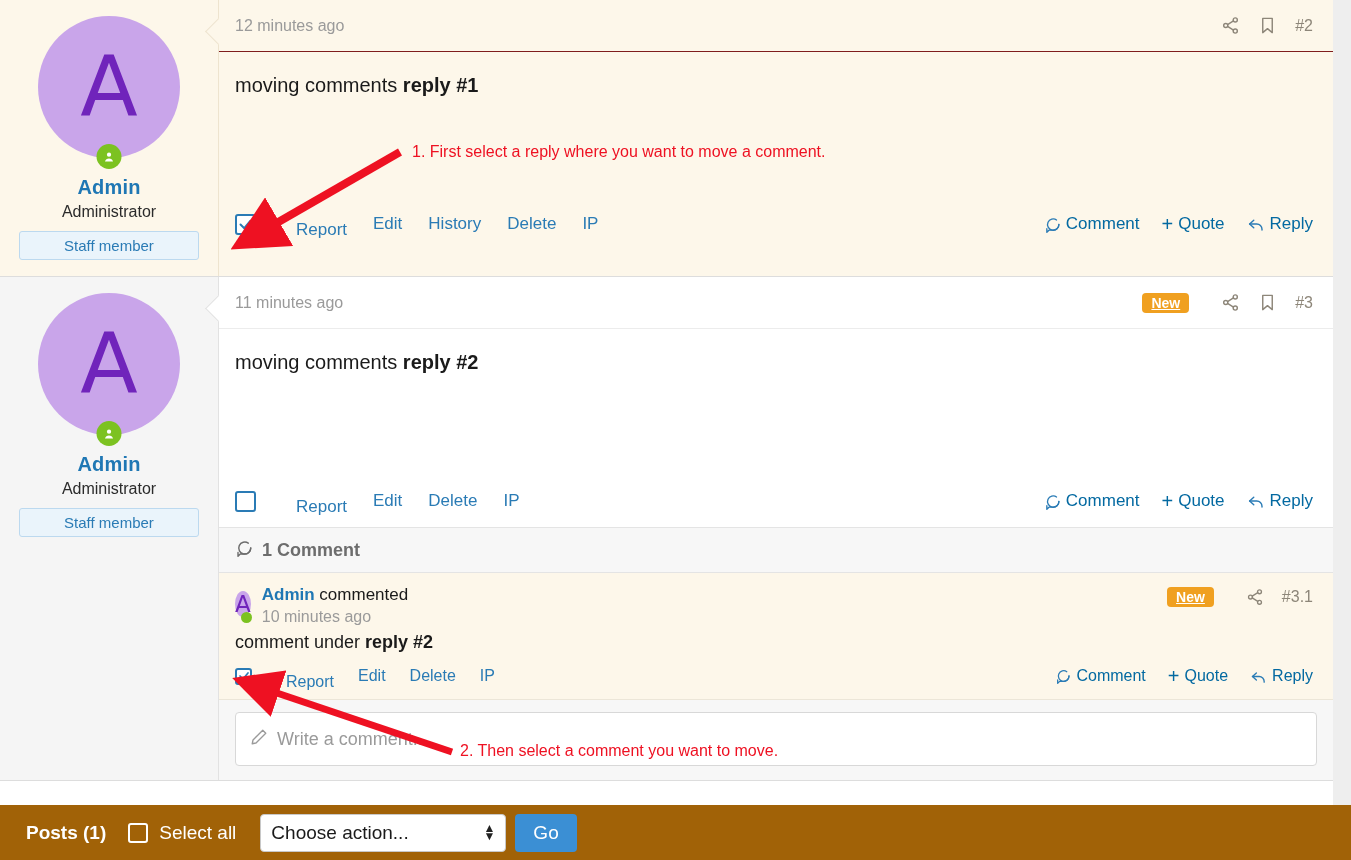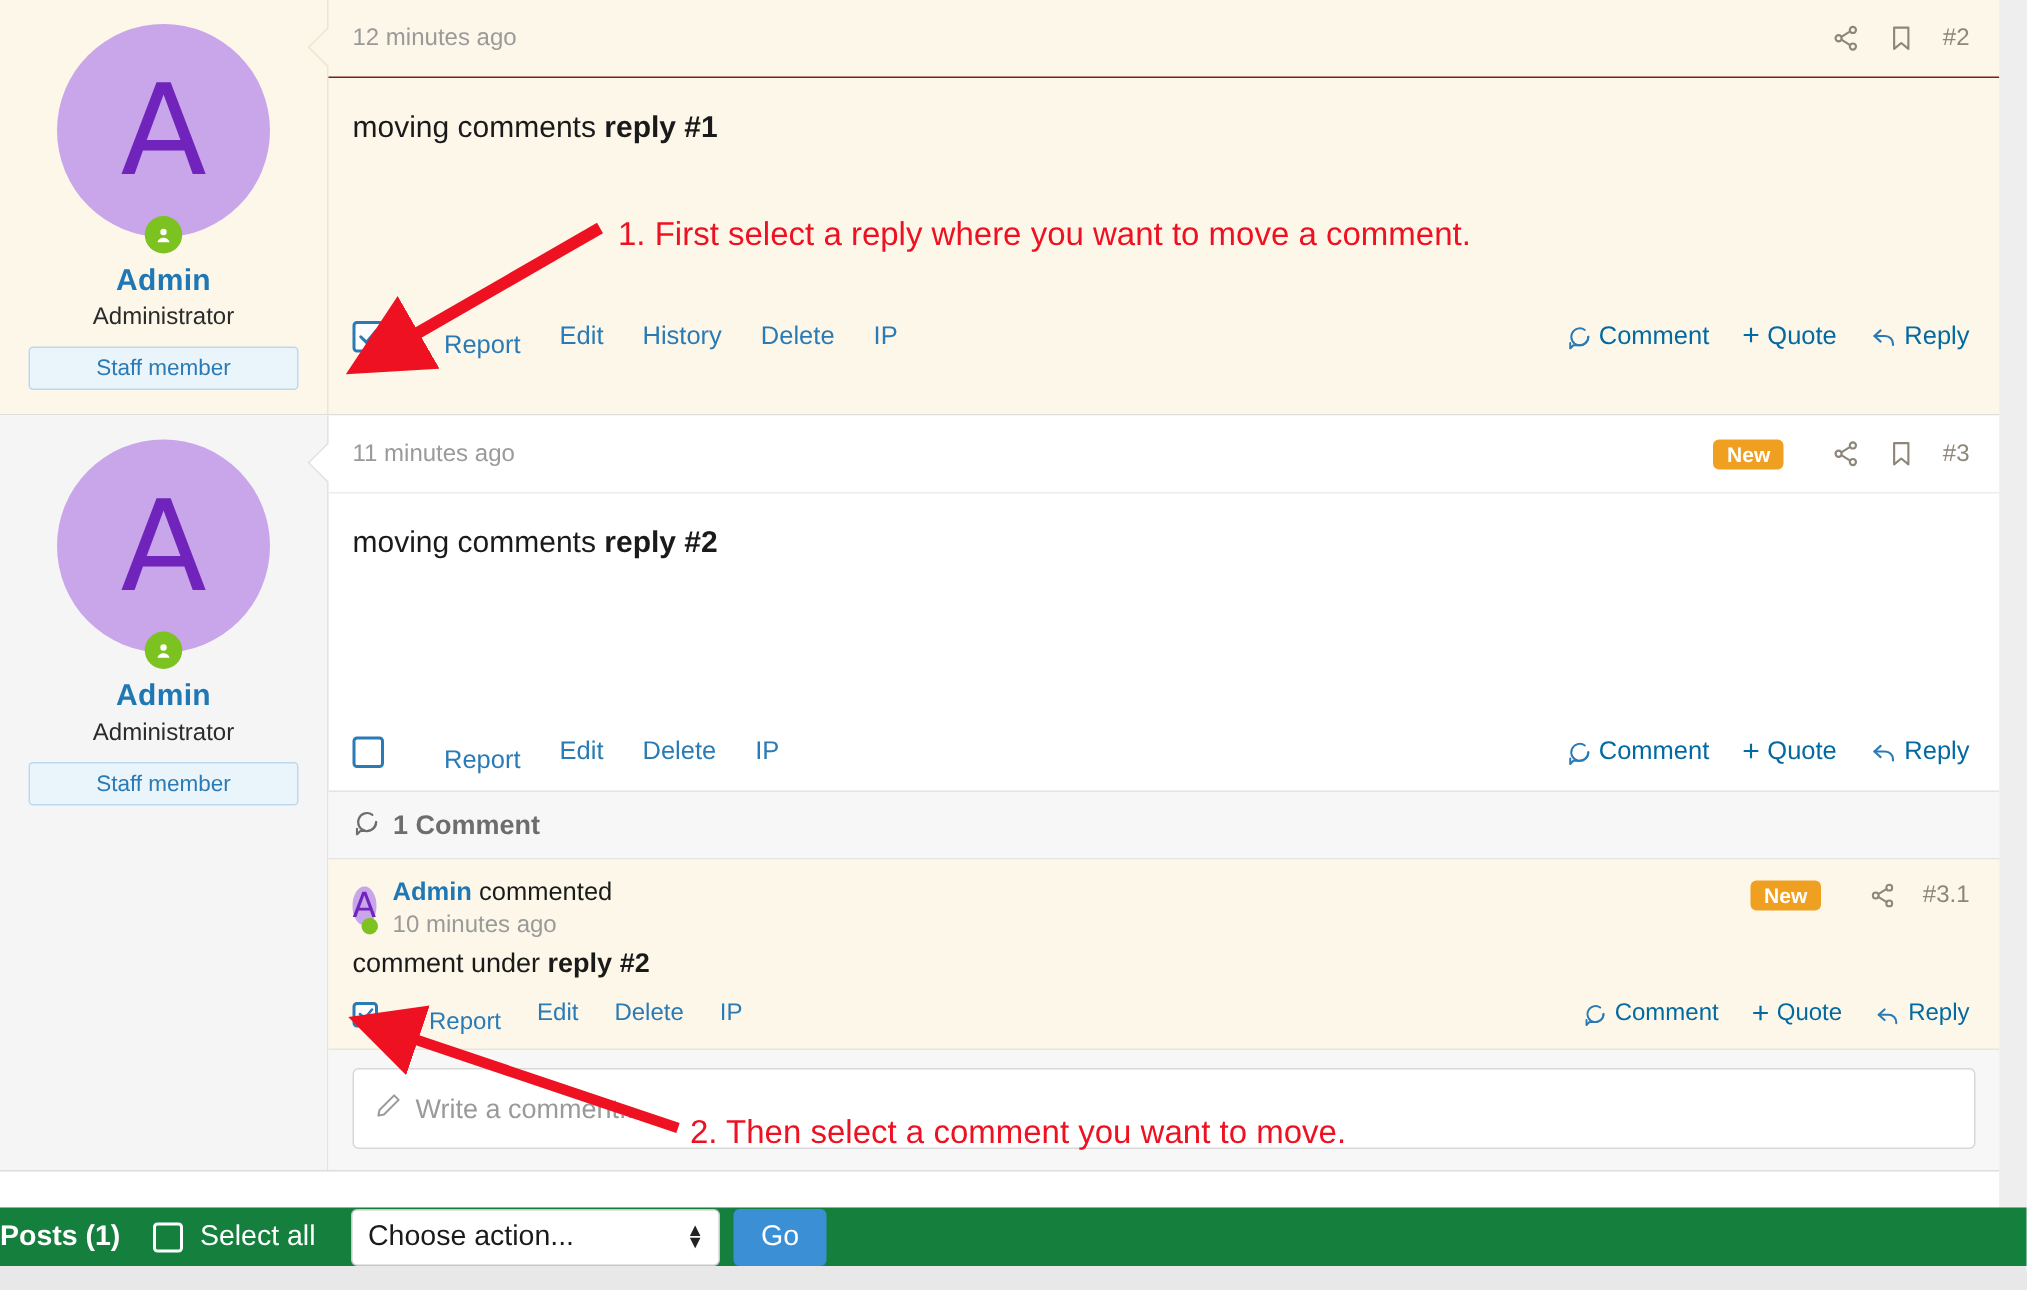--- a/index.html
+++ b/index.html
@@ -155,20 +155,21 @@
 
   .badge-new {
     background: #f0a020;
     color: #ffffff;
     font-size: 14px;
     font-weight: bold;
     border-radius: 4px;
     padding: 3px 9px;
     margin-right: 14px;
     line-height: 1;
+    text-decoration: underline;
   }
   .head-icon {
     margin-left: 18px;
     color: #8d8679;
     display: inline-flex;
     align-items: center;
   }
   .post-num {
     margin-left: 18px;
     font-size: 16px;
@@ -319,25 +320,25 @@
     color: #9a9a9a;
     font-size: 18px;
   }
 
   
   .bottom-bar {
     position: absolute;
     left: 0;
     top: 805px;
     width: 1351px;
-    height: 39px;
-    background: #15803d;
-    display: flex;
-    align-items: center;
-    padding-left: 0;
+    height: 55px;
+    background: #a16207;
+    display: flex;
+    align-items: center;
+    padding-left: 26px;
     box-sizing: border-box;
     gap: 0;
   }
   .bb-title {
     color: #ffffff;
     font-size: 19px;
     font-weight: bold;
   }
   .bb-chk {
     margin-left: 22px;
@@ -389,21 +390,21 @@
     font-size: 19px;
     font-family: "Liberation Sans", sans-serif;
     display: flex;
     align-items: center;
   }
 
   
   .anno {
     position: absolute;
     color: #ee1122;
-    font-size: 22px;
+    font-size: 16px;
     white-space: nowrap;
     pointer-events: none;
   }
   .anno-svg {
     position: absolute;
     left: 0;
     top: 0;
     width: 1351px;
     height: 860px;
     pointer-events: none;

